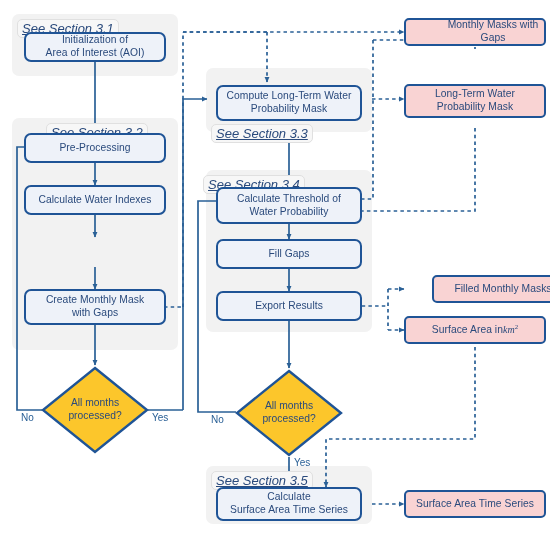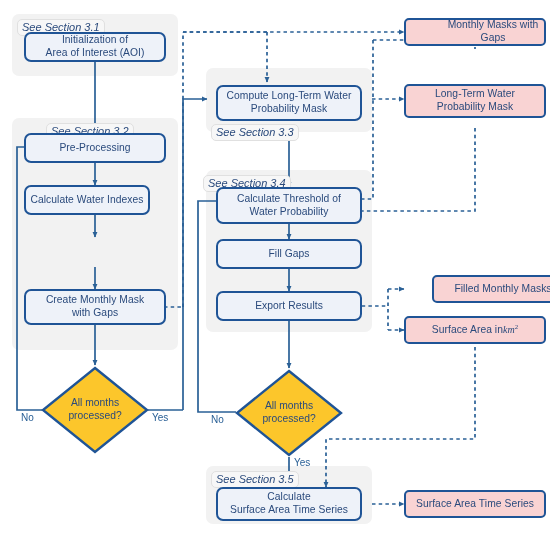--- a/index.html
+++ b/index.html
@@ -24,25 +24,26 @@
     position: absolute;
     background: #f2f2f2;
     border-radius: 7px;
   }
   .section-label {
     position: absolute;
     background: #f7f7f7;
     border: 1px solid #e0e0e0;
     border-radius: 5px;
     font-style: italic;
-    font-size: 11px;
+    font-size: 13px;
     color: #2a4a7c;
     padding: 1.5px 4px 2px 4px;
     white-space: nowrap;
     line-height: 1;
+    text-decoration: underline;
   }
   .node {
     position: absolute;
     box-sizing: border-box;
     display: flex;
     align-items: center;
     justify-content: center;
     text-align: center;
     border: 2.2px solid #1f5496;
     border-radius: 7px;
@@ -156,21 +157,21 @@
   <div class="section-label" style="left:17px; top:19px;">See Section 3.1</div>
   <div class="section-label" style="left:25px; top:123px;margin-left:21px;">See Section 3.2</div>
   <div class="section-label" style="left:211px; top:88px;margin-top:36px;">See Section 3.3</div>
   <div class="section-label" style="left:203px; top:175px;text-align:center;">See Section 3.4</div>
   <div class="section-label" style="left:211px; top:471px;">See Section 3.5</div>
 
   <div class="node process" style="left:24px; top:32px; width:142px; height:30px;">Initialization of<br>Area of Interest (AOI)</div>
 
   <div class="node process" style="left:24px; top:133px; width:142px; height:30px;">Pre-Processing</div>
 
-  <div class="node process" style="left:24px; top:185px; width:126px; height:30px;">Calculate Water Indexes</div>
+  <div class="node process" style="left:24px; top:185px; width:142px; height:30px;">Calculate Water Indexes</div>
 
 
   <div class="node process" style="left:24px; top:289px; width:142px; height:36px;">Create Monthly Mask<br>with Gaps</div>
 
   <div class="node process" style="left:216px; top:85px; width:146px; height:36px;">Compute Long-Term Water<br>Probability Mask</div>
 
   <div class="node process" style="left:216px; top:187px; width:146px; height:37px;">Calculate Threshold of<br>Water Probability</div>
 
   <div class="node process" style="left:216px; top:239px; width:146px; height:30px;">Fill Gaps</div>
 

